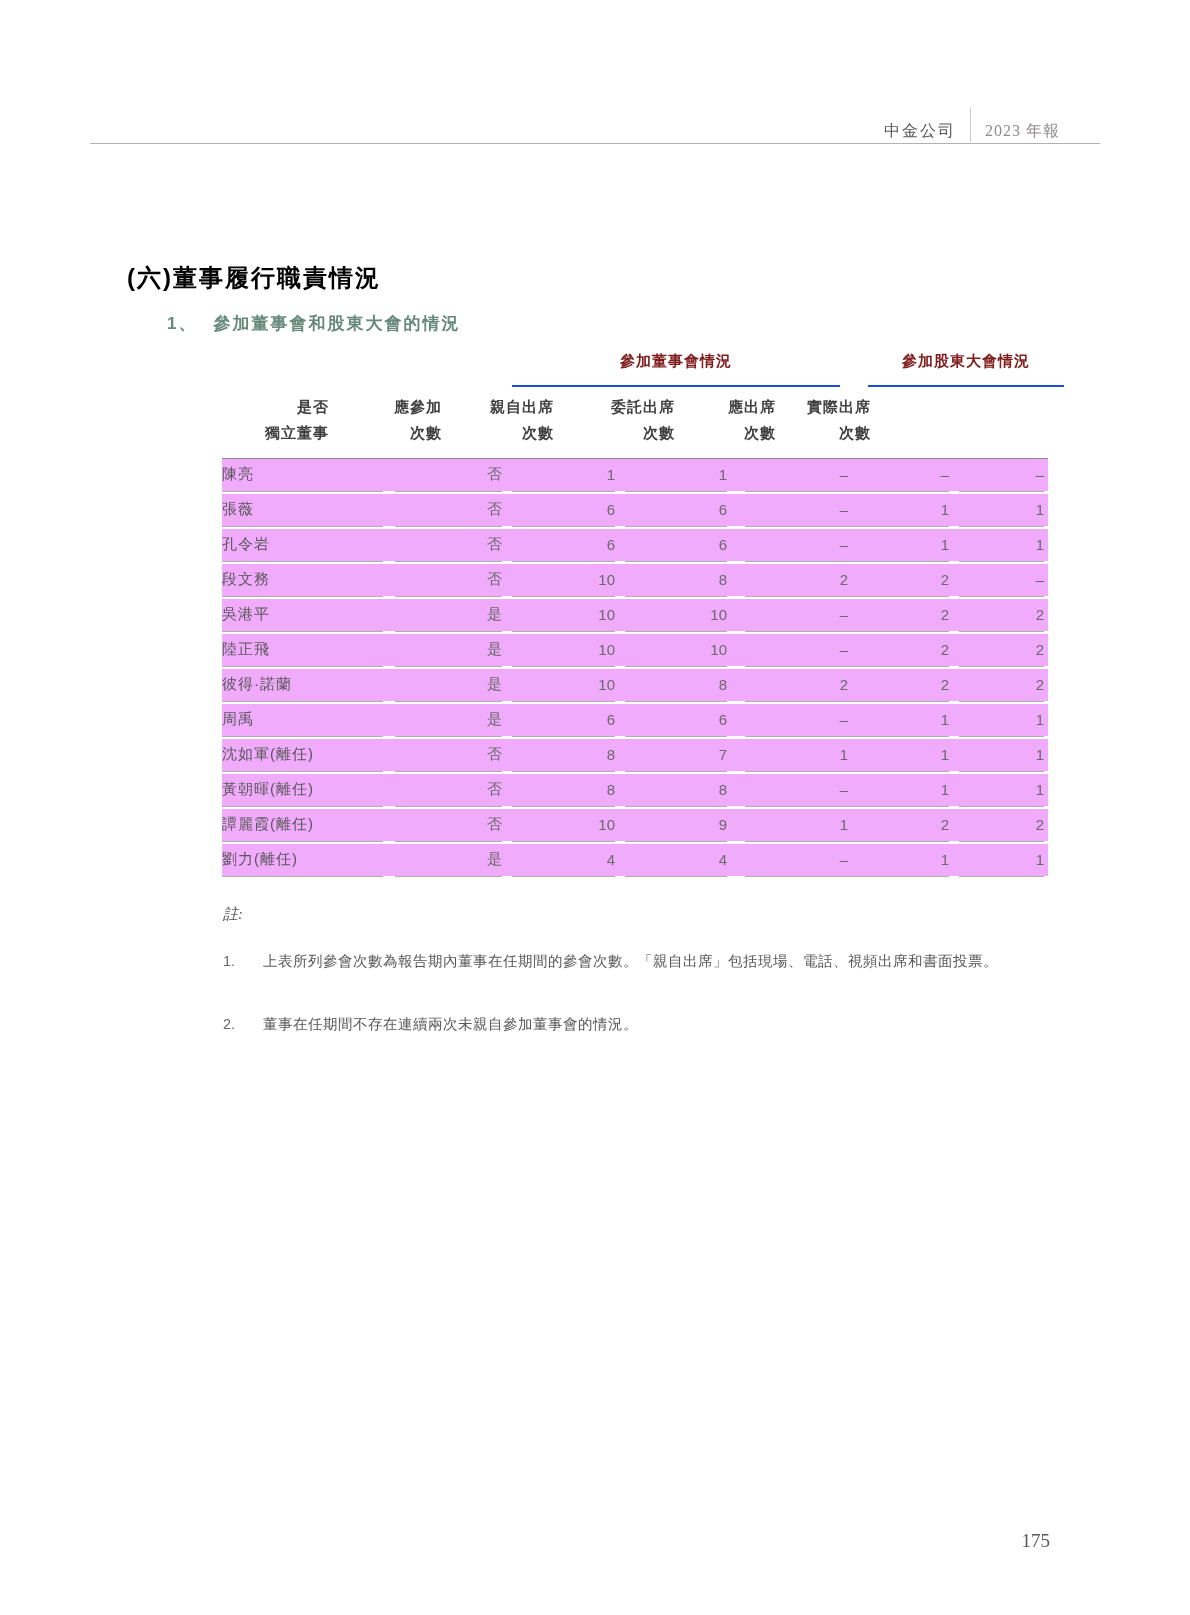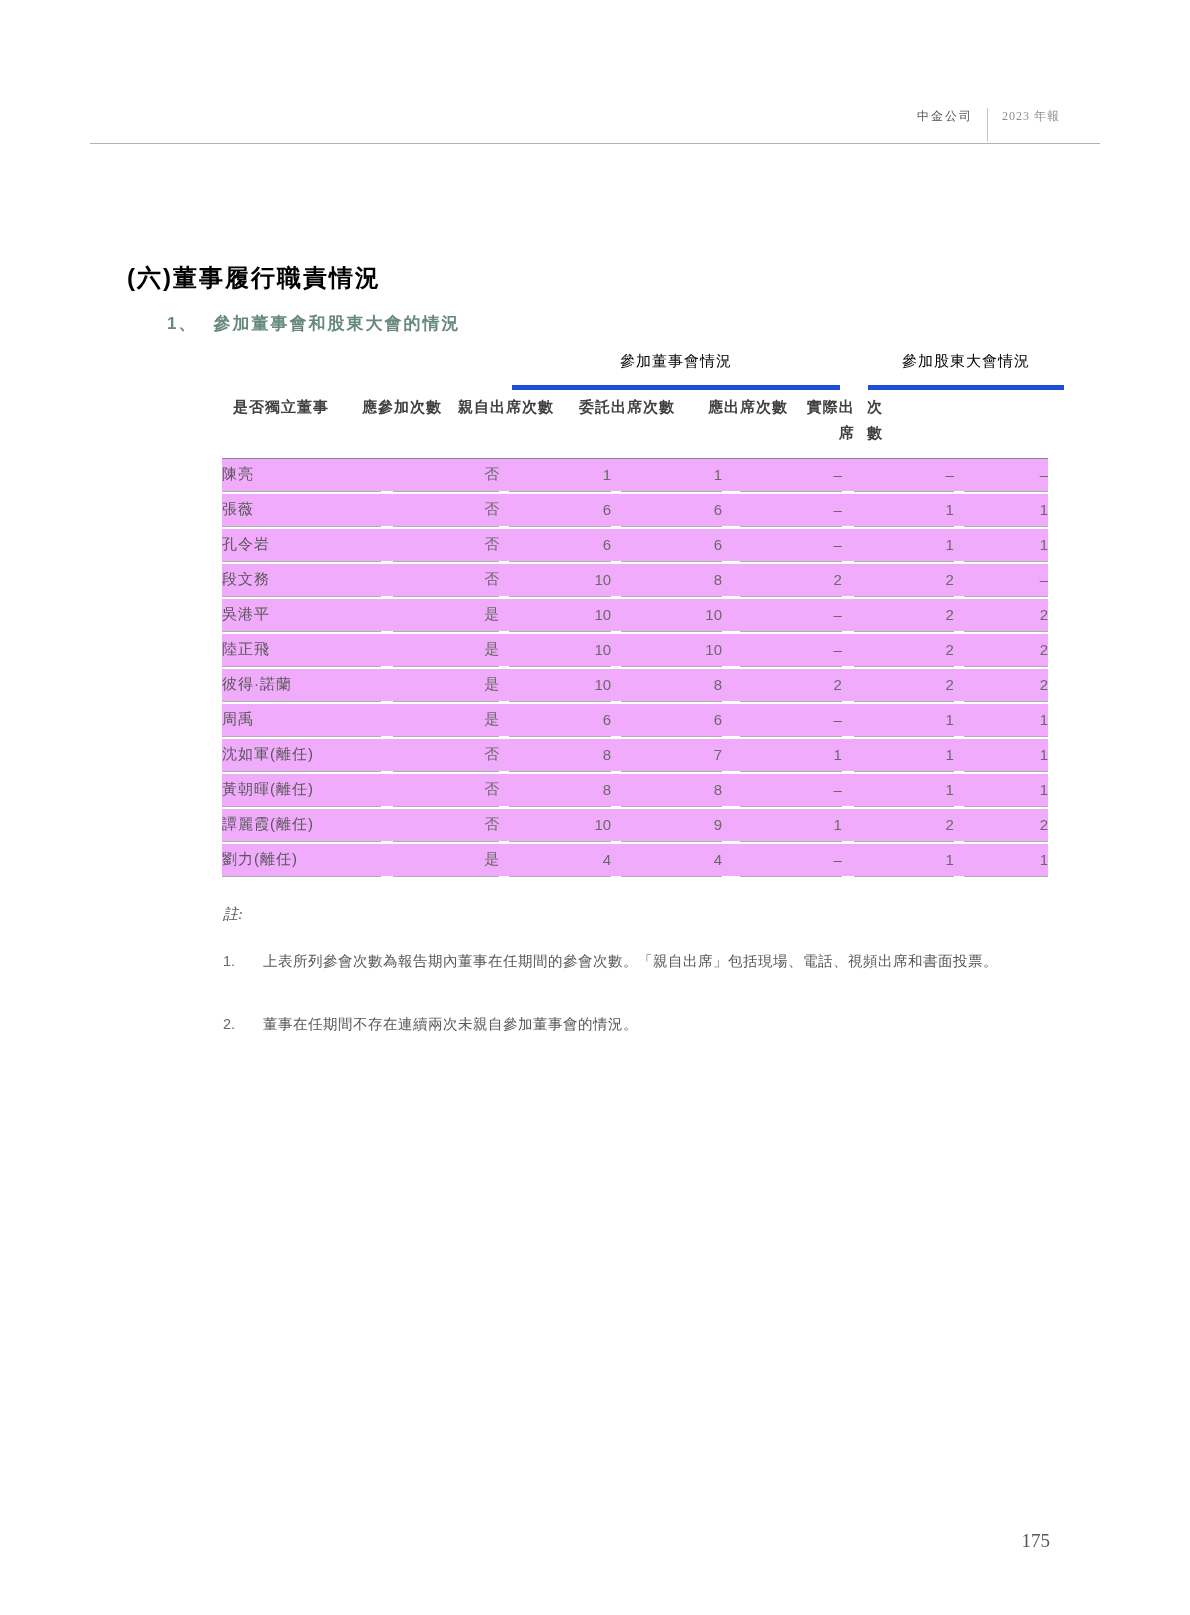--- a/index.html
+++ b/index.html
@@ -7,23 +7,23 @@
     position:relative;
     width:1190px;height:1615px;
     background:#ffffff;
     font-family:"Liberation Sans",sans-serif;
     color:#595757;
     overflow:hidden;
   }
   
   .runhead{
     position:absolute;top:108px;right:130px;
-    display:flex;align-items:flex-start;
+    display:flex;align-items:flex-end;
     font-family:"Liberation Serif",serif;
-    font-size:12px;
+    font-size:16px;
   }
   .runhead .company{color:#595757;letter-spacing:2px;}
   .runhead .vrule{width:1px;height:34px;background:#c9c7c5;margin:0 14px;}
   .runhead .edition{color:#8f8d8b;letter-spacing:1px;}
   .head-rule{
     position:absolute;top:143px;left:90px;width:1010px;height:1px;
     background:#b4b2b0;
   }
   
   .sec-title{
@@ -37,36 +37,36 @@
   }
   .sub-title .num{margin-right:16px;}
   
   .tbl{position:absolute;left:222px;top:352px;width:826px;font-size:15px;}
   .flexrow{display:flex;}
   
   .c0{width:161px;margin-right:12px;}
   .c1{width:107px;margin-right:10px;}
   .c2{width:103px;margin-right:10px;}
   .c3{width:102px;margin-right:18px;}
-  .c4{width:103px;margin-right:12px;}
+  .c4{width:103px;margin-right:0;}
   .c5{width:101px;margin-right:10px;}
   .c6{width:85px;margin-right:0;}
   .groups{position:relative;height:34px;}
   .ghead{
     position:absolute;top:0;height:33px;
     display:flex;align-items:flex-start;justify-content:center;
-    font-weight:normal;color:#000000;
-    border-bottom:5px solid #1d4ed8;
+    font-weight:bold;color:#7f1d1d;
+    border-bottom:2px solid #1d4ed8;
     letter-spacing:1px;
   }
   .ghead1{left:290px;width:328px;}
   .ghead2{left:646px;width:196px;}
   .thead{border-bottom:1px solid #8a8886;padding:8px 0 12px 0;}
   .thead .hc{
-    display:flex;flex-direction:row;justify-content:flex-end;
+    display:flex;flex-direction:column;justify-content:flex-end;
     text-align:right;font-weight:bold;color:#404040;line-height:26px;
     letter-spacing:1px;
   }
   .thead .hc.first{text-align:left;}
   .trow{
     display:flex;align-items:center;
     height:32px;background:#f0abfc;margin-bottom:3px;
   }
   .trow .tc{
     height:100%;display:flex;align-items:center;

